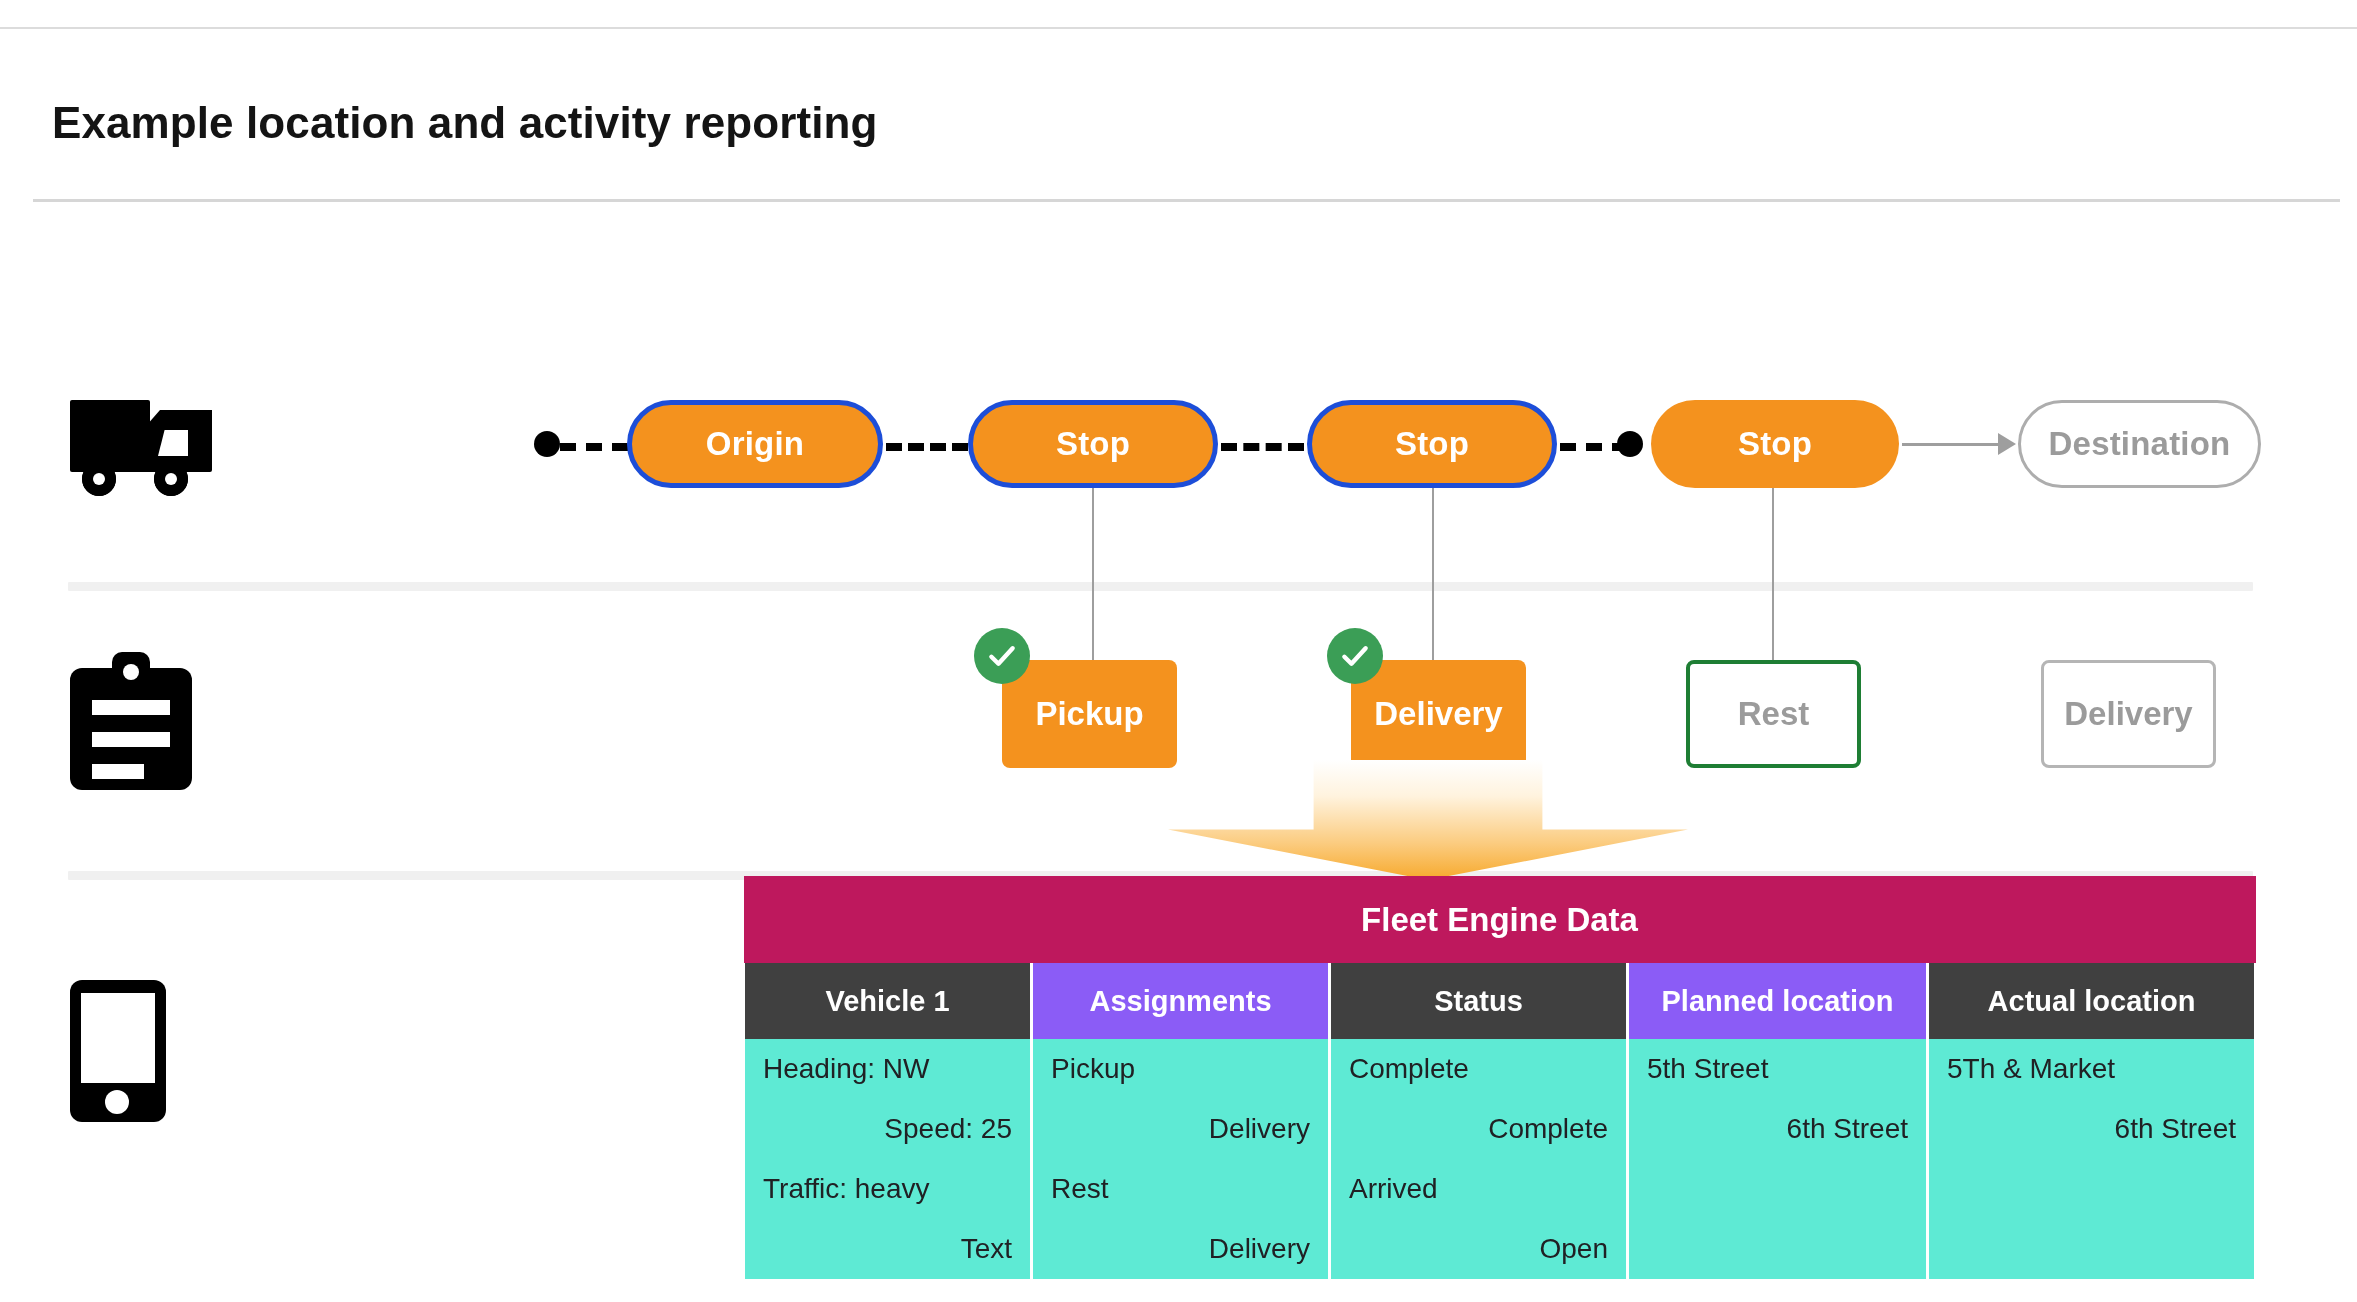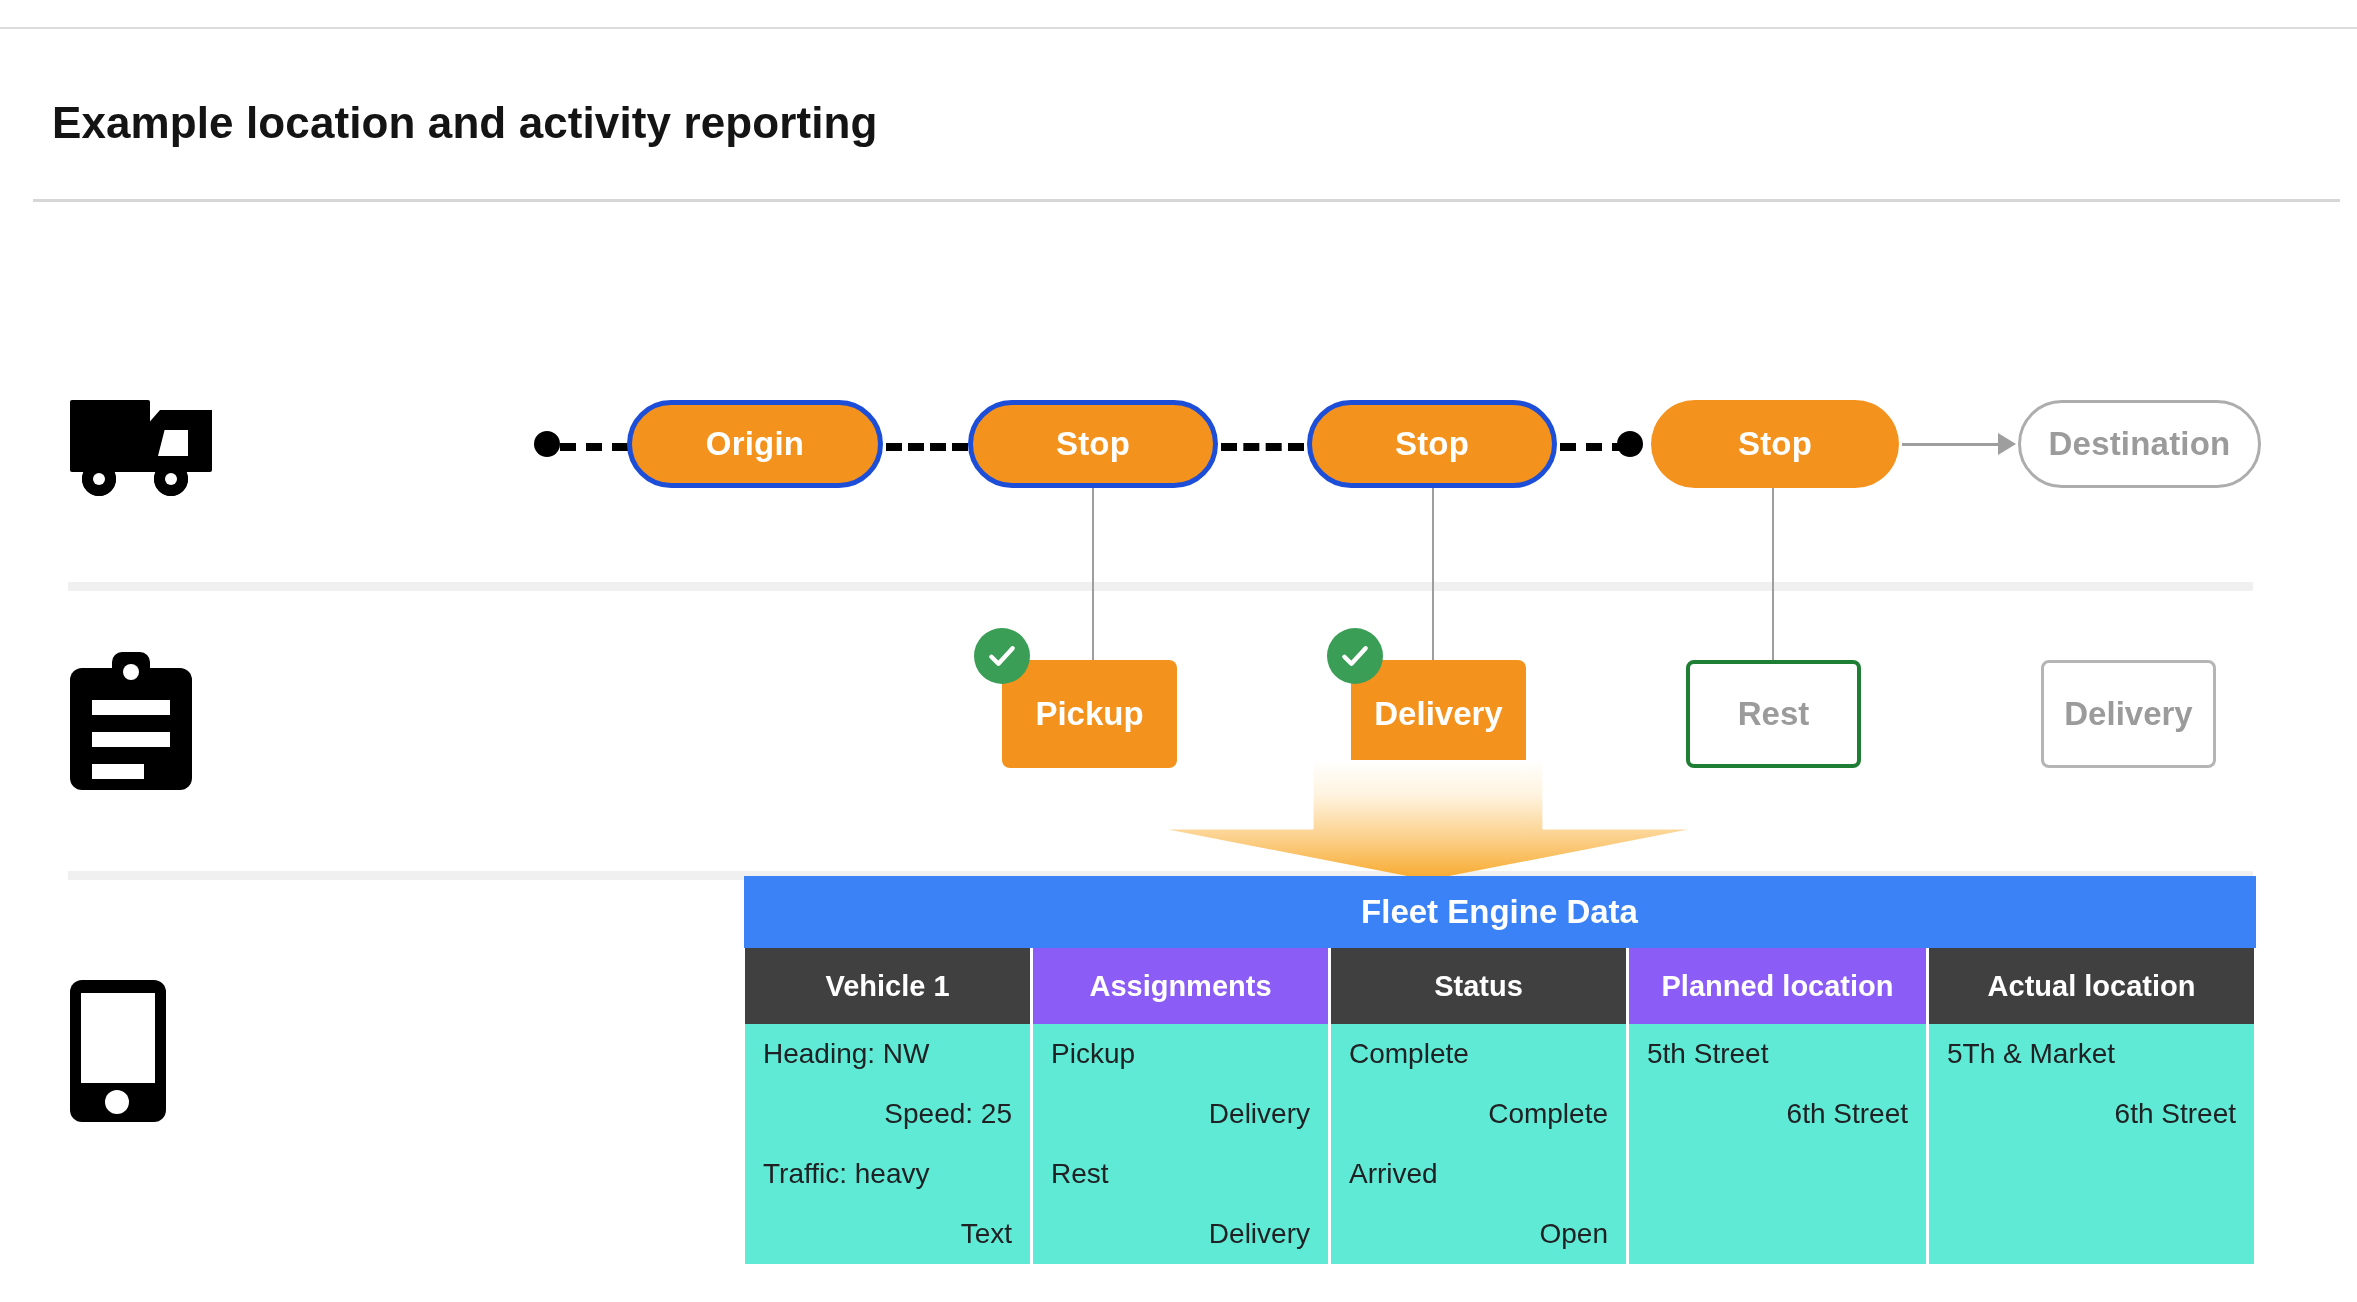--- a/index.html
+++ b/index.html
@@ -227,26 +227,26 @@
   
   .fleet-table {
     position: absolute;
     left: 742px;
     top: 876px;
     width: 1512px;
     border-collapse: collapse;
     table-layout: fixed;
   }
   .fleet-table .title-bar {
-    background: #3b82f6;
+    background: #be185d;
     color: #ffffff;
     font-size: 33px;
     font-weight: 700;
     text-align: center;
-    height: 72px;
+    height: 87px;
     padding: 0;
   }
   .fleet-table th.col {
     color: #ffffff;
     font-size: 29px;
     font-weight: 700;
     text-align: center;
     height: 76px;
     padding: 0 6px;
     border-left: 3px solid #ffffff;

